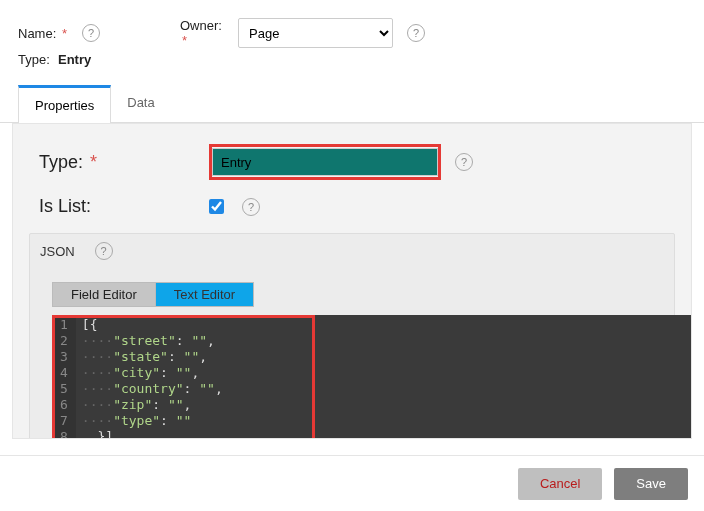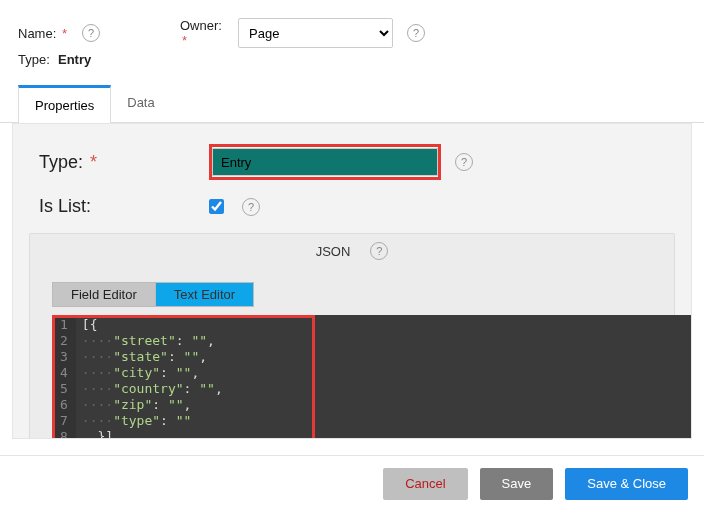--- a/index.html
+++ b/index.html
@@ -24,21 +24,21 @@
   .panel-scroll { position:relative; background:#f3f3f3; border:1px solid #e5e5e5; margin:0 12px; padding:10px 16px 0 16px; height:316px; overflow:hidden; }
 
   .form-row { display:flex; align-items:center; margin:10px 0 16px 10px; }
   .form-label { width:170px; color:#222; font-size:18px;}
   .type-select-wrap { border:3px solid #e53935; width:232px; height:36px; display:flex; align-items:center; }
   .type-select { width:100%; height:28px; border:1px solid #ccc; background:#0f766e; padding:0 8px; font-size:13px; -webkit-appearance:none; appearance:none; position:relative;}
   .chev { margin-left:-22px; color:#888; font-size:11px; pointer-events:none;}
   .checkbox { width:15px; height:15px; accent-color:#1e88e5; }
 
   .json-section { background:#ececec; border:1px solid #ddd; border-radius:2px; margin-top:6px; }
-  .json-head { display:flex; align-items:center; justify-content:center; padding:8px 10px; font-size:13px; color:#333;gap:20px; }
+  .json-head { display:flex; align-items:center; justify-content:flex-start; padding:8px 10px; font-size:13px; color:#333;gap:20px; }
   .json-body { padding:10px 10px 0 10px; }
   .editor-tabs { display:flex; border:1px solid #bbb; width:fit-content; margin:4px 0 8px 12px;}
   .etab { padding:4px 18px; font-size:13px; background:#0ea5e9; cursor:pointer;}
   .etab.active { background:#c5c5c5; color:#222;}
   .etab + .etab { border-left:1px solid #bbb;}
   
   .code-stack { position:relative; margin-left:12px; height:130px; width:646px;}
   .code-bg { position:absolute; left:0; top:0; right:0; bottom:0; background:#3a3a3a; display:flex; font-family: Consolas, Menlo, monospace; font-size:13px; line-height:16px; overflow:hidden;}
   .gutter { background:#333; color:#888; padding:2px 8px 0 8px; text-align:right; user-select:none; }
   .codetext { padding:2px 0 0 6px; white-space:pre; color:#ddd;}
@@ -126,14 +126,13 @@
         <div class="hl-box"></div>
       </div>
     </div>
   </div>
 
 </div>
 
 <div class="footer">
   <button class="btn btn-cancel">Cancel</button>
   <button class="btn btn-save">Save</button>
-  <button class="btn btn-primary">Save &amp; Close</button>
 </div>
 
 </body></html>

